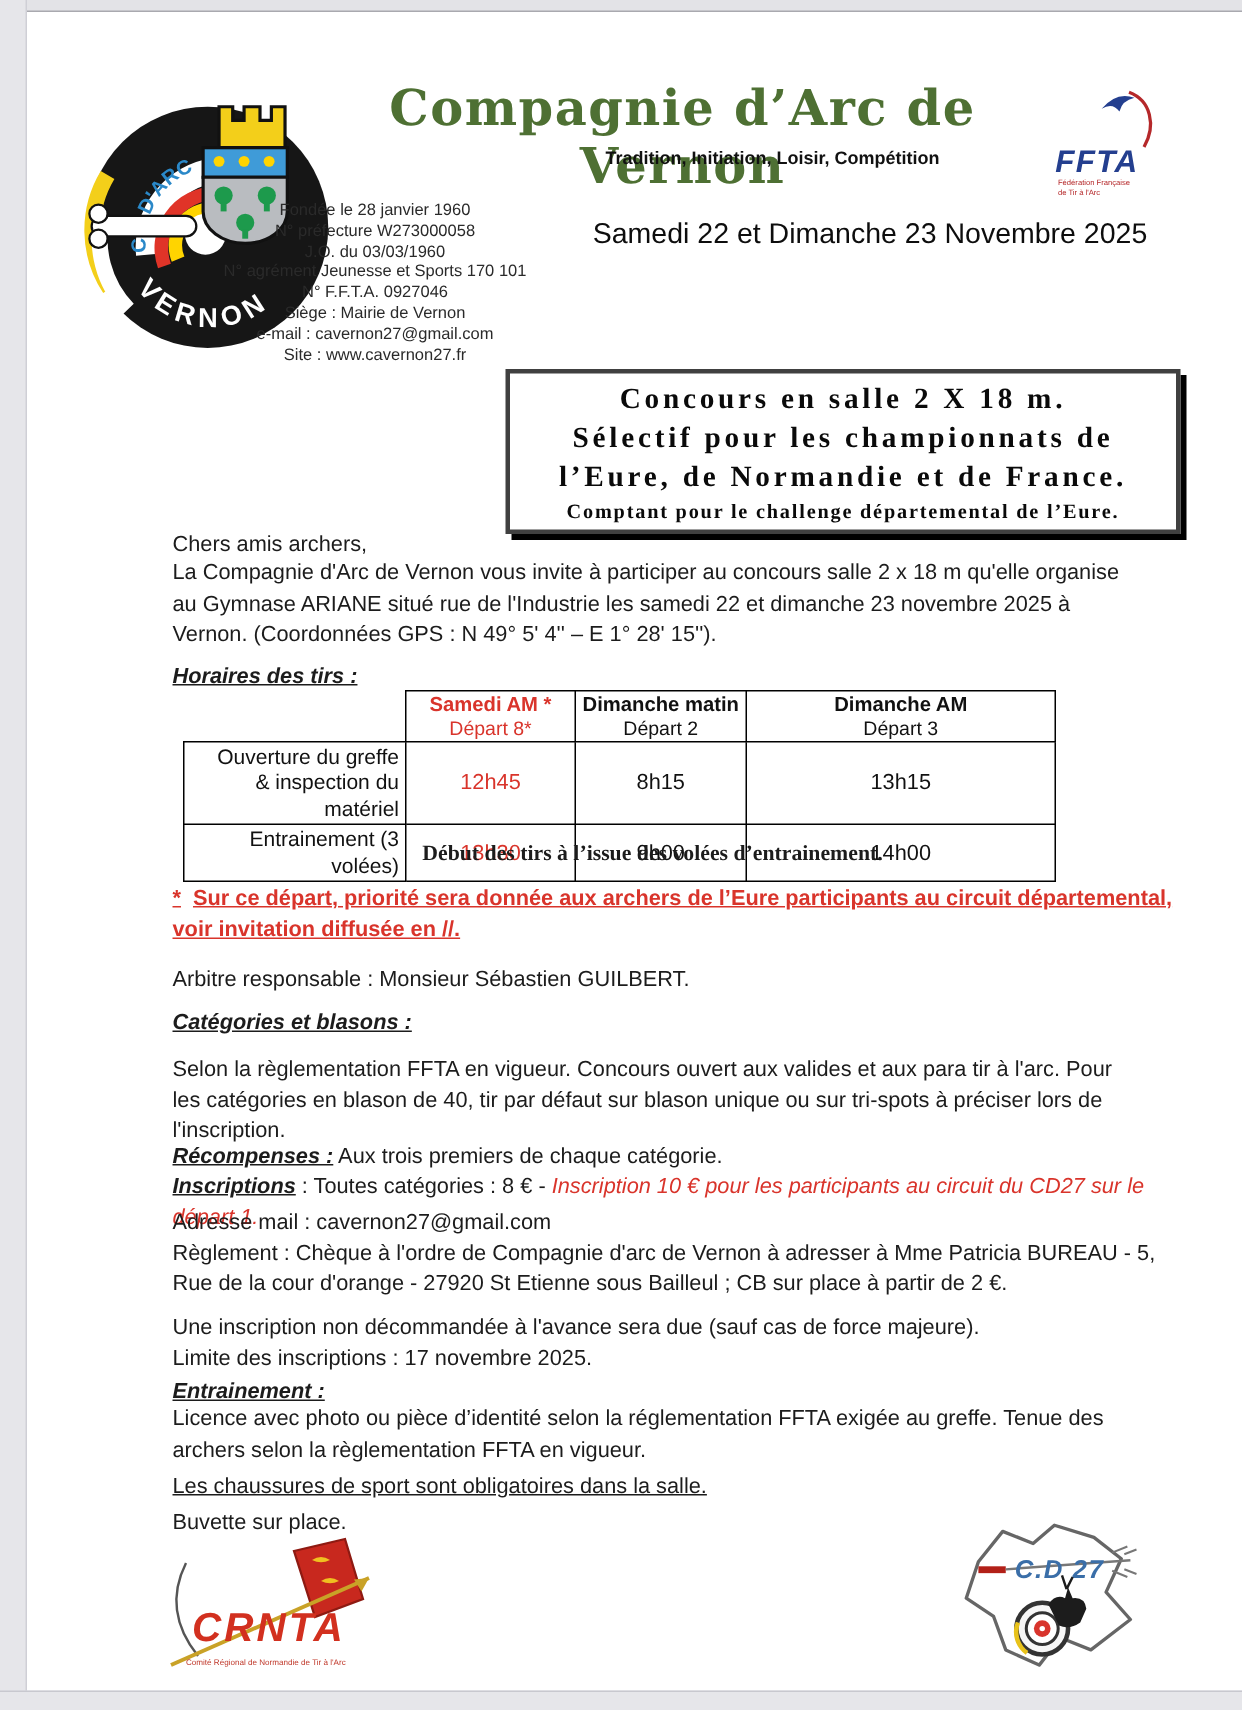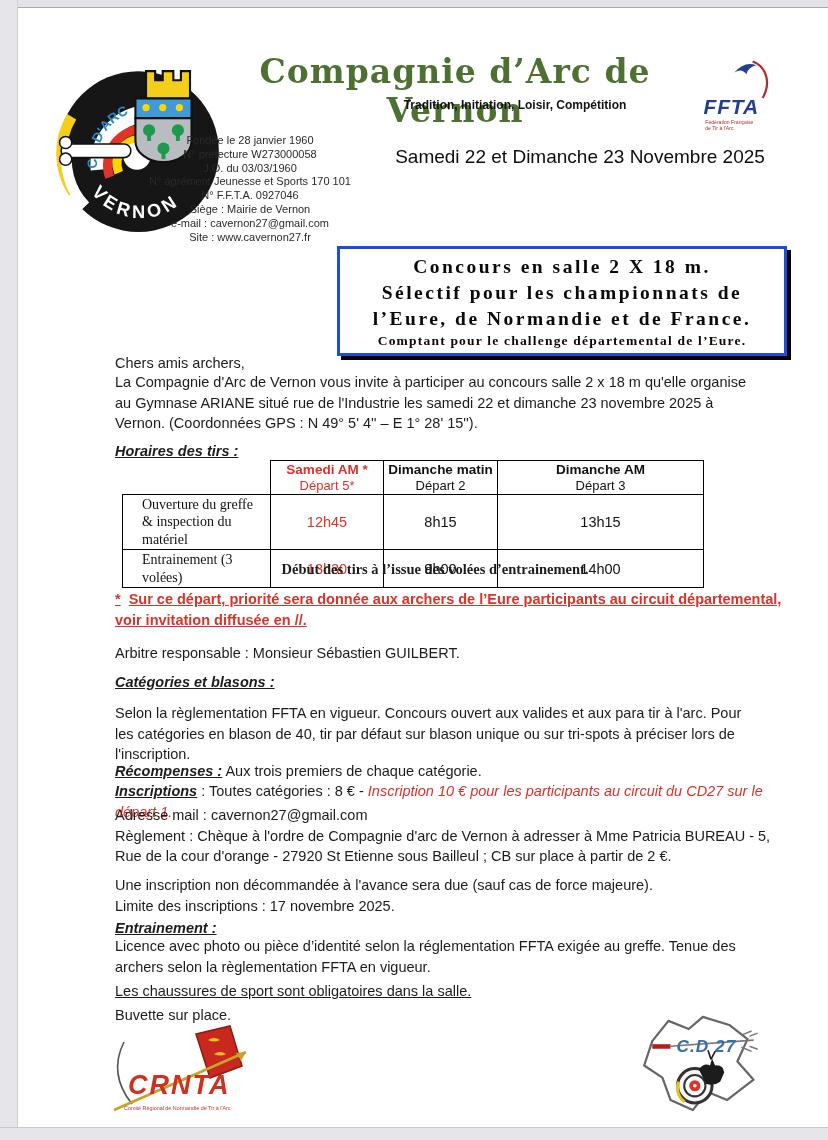--- a/index.html
+++ b/index.html
@@ -16,21 +16,21 @@
             font-weight:bold;font-size:12px;color:#111;}
   .org-info{position:absolute;left:80px;top:134px;width:340px;text-align:center;
             font-size:11px;line-height:13.8px;color:#2a2a2a;}
   .date-heading{position:absolute;left:365px;top:146px;width:430px;text-align:center;
                 font-weight:normal;font-size:19px;color:#0d0d0d;}
 
   .club-logo{position:absolute;left:50px;top:56px;width:186px;height:182px;}
   .ffta-logo{position:absolute;left:698px;top:56px;width:82px;height:84px;}
 
   .notice-box{position:absolute;left:337px;top:246px;width:450px;box-sizing:border-box;
-              border:3px solid #1d4ed8;box-shadow:4px 4px 0 0 #000;background:#fff;
+              border:3px solid #404040;box-shadow:4px 4px 0 0 #000;background:#fff;
               padding:5px 6px 4px;text-align:center;
               font-family:"Liberation Serif","DejaVu Serif",serif;color:#0a0a0a;}
   .notice-box .big{font-weight:bold;font-size:19.5px;letter-spacing:2.5px;line-height:26px;}
   .notice-box .small{font-weight:bold;font-size:13.5px;letter-spacing:1.2px;line-height:17px;}
 
   .blk{position:absolute;left:115px;width:640px;font-size:14.5px;line-height:20.5px;}
   .center{text-align:center;font-family:Liberation Serif, serif;}
   .bold{font-weight:bold;}
   .red{color:#d9342b;}
   .red-note{color:#d9342b;font-weight:bold;text-decoration:underline;width:672px;}
@@ -39,21 +39,21 @@
   .italic{font-style:italic;}
   .wide{width:668px;}
 
   table.sched{position:absolute;left:122px;top:460px;border-collapse:collapse;table-layout:fixed;
               font-size:14px;color:#111;}
   table.sched td,table.sched th{border:1.5px solid #000;padding:1px 4px;vertical-align:middle;}
   table.sched .blank{border:none;}
   table.sched th{font-weight:normal;}
   table.sched .hl1{font-weight:bold;font-size:13.5px;line-height:15.5px;}
   table.sched .hl2{font-size:13px;line-height:15px;}
-  table.sched .lbl{text-align:left;padding-left:19px;line-height:17.5px;font-family:Liberation Serif, serif;}
+  table.sched .lbl{text-align:right;padding-left:19px;line-height:17.5px;}
   table.sched .val{text-align:center;font-size:14.5px;}
   .c0{width:148px;} .c1{width:113px;} .c2{width:114px;} .c3{width:206px;}
 
   .crnta-logo{position:absolute;left:100px;top:1022px;width:160px;height:100px;}
   .cd27-logo{position:absolute;left:632px;top:1008px;width:152px;height:118px;}
 </style>
 </head>
 <body>
 
 <div class="page">
@@ -139,21 +139,21 @@
         <col class="c0">
         <col class="c1">
         <col class="c2">
         <col class="c3">
       </colgroup>
     <tbody>
         <tr>
       <th class="blank"></th>
       <th>
         <div class="hl1 red">Samedi AM *</div>
-        <div class="hl2 red">Départ 5*</div>
+        <div class="hl2 red">Départ 8*</div>
       </th>
       <th>
         <div class="hl1">Dimanche matin</div>
         <div class="hl2">Départ 2</div>
       </th>
       <th>
         <div class="hl1">Dimanche AM</div>
         <div class="hl2">Départ 3</div>
       </th>
     </tr>

